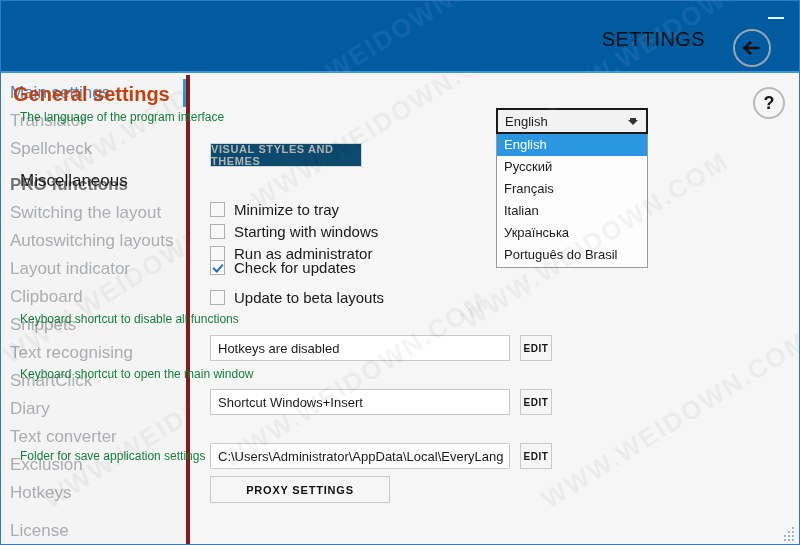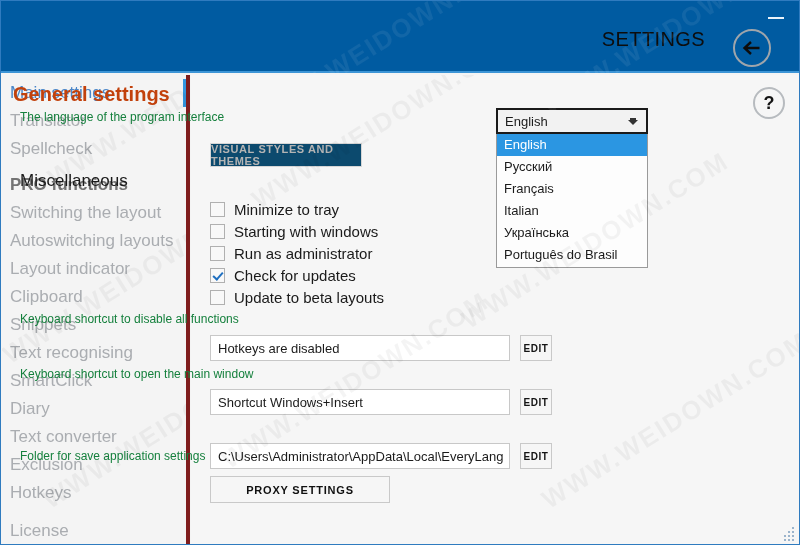--- a/index.html
+++ b/index.html
@@ -440,21 +440,21 @@
     <span class="cbox-label">Minimize to tray</span>
   </div>
   <div class="checkrow" style="top:220px;">
     <span class="cbox"></span>
     <span class="cbox-label">Starting with windows</span>
   </div>
   <div class="checkrow" style="top:242px;">
     <span class="cbox"></span>
     <span class="cbox-label">Run as administrator</span>
   </div>
-  <div class="checkrow" style="top:264px;">
+  <div class="checkrow" style="top:256px;">
     <span class="cbox checked"></span>
     <span class="cbox-label">Check for updates</span>
   </div>
   <div class="checkrow" style="top:286px;">
     <span class="cbox"></span>
     <span class="cbox-label">Update to beta layouts</span>
   </div>
 
   <div class="label" style="top:311px;">Keyboard shortcut to disable all functions</div>
   <div class="field" style="top:334px; width:300px;">

